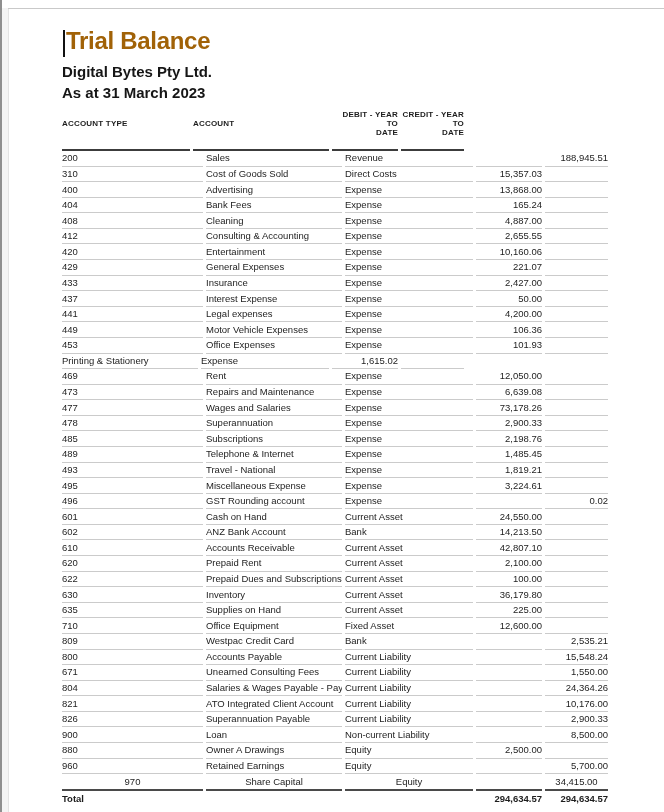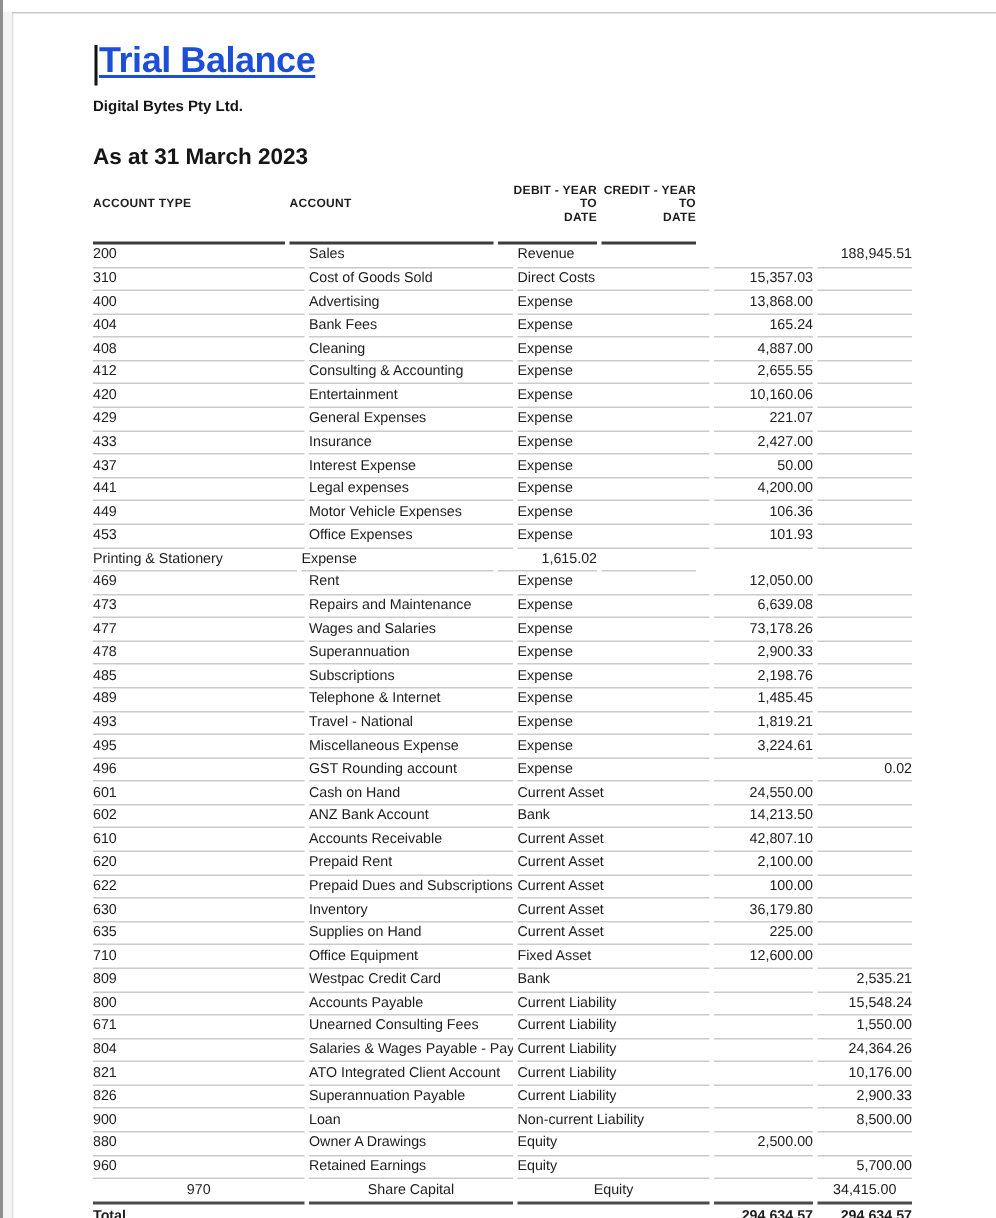--- a/index.html
+++ b/index.html
@@ -16,24 +16,24 @@
   .frame-gutter { position: absolute; left: 2px; top: 8px; bottom: 0; width: 6px; background: #f4f4f4; }
   .frame-gutter-line { position: absolute; left: 8px; top: 8px; bottom: 0; width: 1px; background: #e3e3e3; }
   .frame-top    { position: absolute; left: 8px; right: 0; top: 8px; height: 1px; background: #c9c9c9; }
 
   .content { position: absolute; left: 62px; top: 0; width: 546px; padding-top: 28px; }
 
   .caret { position: absolute; left: 63px; top: 30px; width: 2px; height: 27px; background: #111; }
 
   .report-title {
     font-size: 24px; font-weight: bold; letter-spacing: -0.3px;
-    line-height: 26px; color: #1d4ed8; padding-left: 4px; text-decoration: underline;
-  }
-  .company-name { font-size: 10px; font-weight: bold; margin-top: 9px;  line-height: 17px; color: #161616; }
-  .report-date  { font-size: 15px; font-weight: bold; margin-top: 16px;  line-height: 17px; color: #161616; }
+    line-height: 26px; color: #a16207; padding-left: 4px;
+  }
+  .company-name { font-size: 15px; font-weight: bold; margin-top: 9px;  line-height: 17px; color: #161616; }
+  .report-date  { font-size: 15px; font-weight: bold; margin-top: 4px;  line-height: 17px; color: #161616; }
 
   .tb-table { margin-top: 9px; width: 546px; }
 
   .trow { display: flex; gap: 3px; }
   .col-code    { flex: 0 0 141px; }
   .col-account { flex: 0 0 136px; }
   .col-type    { flex: 0 0 128px; }
   .col-debit   { flex: 0 0 66px; text-align: right; }
   .col-credit  { flex: 0 0 63px; text-align: right; }
 

